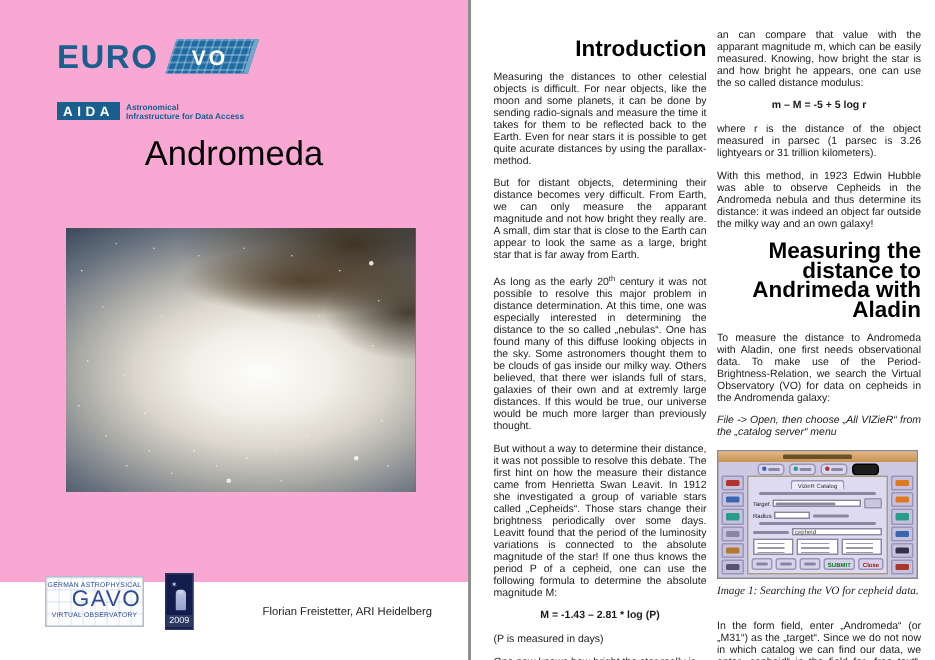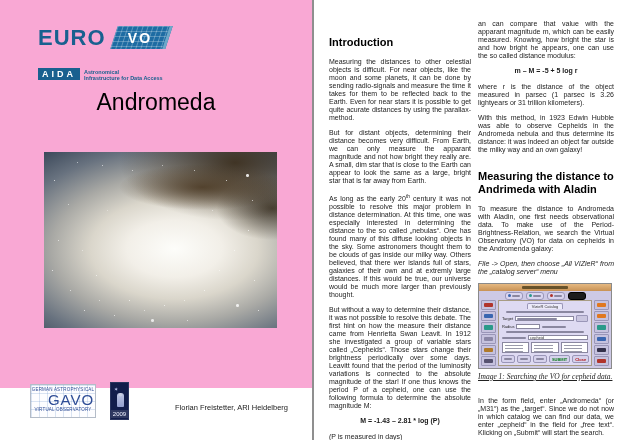--- a/index.html
+++ b/index.html
@@ -76,25 +76,25 @@
                linear-gradient(#dfe6ff,#aab6e6);border-radius:3px 3px 1px 1px;opacity:.85;}
   .iya-year{position:absolute;bottom:1px;left:0;width:100%;text-align:center;
     font-size:6px;color:#f0f2ff;background:rgba(255,255,255,.12);line-height:8px;}
   .credit{position:absolute;right:24px;top:403px;font-size:7.5px;color:#222;}
 
   
   .col{position:absolute;top:20px;}
   .col1{left:15px;width:142px;}
   .col2{left:164px;width:136px;}
   .col p{font-size:7px;line-height:8px;text-align:justify;margin:0 0 7px 0;color:#1c1c1c;}
-  .col h2{font-size:11px;line-height:13px;text-align:left;margin:16px 0 9px 0;color:#000;}
+  .col h2{font-size:15px;line-height:13px;text-align:right;margin:6px 0 9px 0;color:#000;}
   .formula{font-weight:bold;text-align:center;font-size:7px;margin:2px 0 9px 0;}
   .instruction{font-style:italic;}
   .img-caption{font-family:"Liberation Serif",serif;font-style:italic;font-size:7.5px;
-    margin:3px 0 16px 0;color:#222;text-decoration:underline;}
+    margin:3px 0 16px 0;color:#222;}
   sup{font-size:5px;}
 
   
   .dialog{width:134px;height:86px;border:1px solid #8a8a8a;background:#cdc9e5;
     box-sizing:border-box;margin-top:2px;display:flex;flex-direction:column;}
   .dlg-titlebar{height:7px;background:linear-gradient(#e5b881,#c89254);
     display:flex;align-items:center;justify-content:center;flex:none;}
   .dlg-title-blur{width:46px;height:3px;background:#54431f;opacity:.85;border-radius:1px;}
   .dlg-toolbar{height:9px;display:flex;align-items:center;justify-content:center;gap:3px;flex:none;}
   .chip{height:6px;border:1px solid #9a96b8;background:#dad6f0;border-radius:3px;

